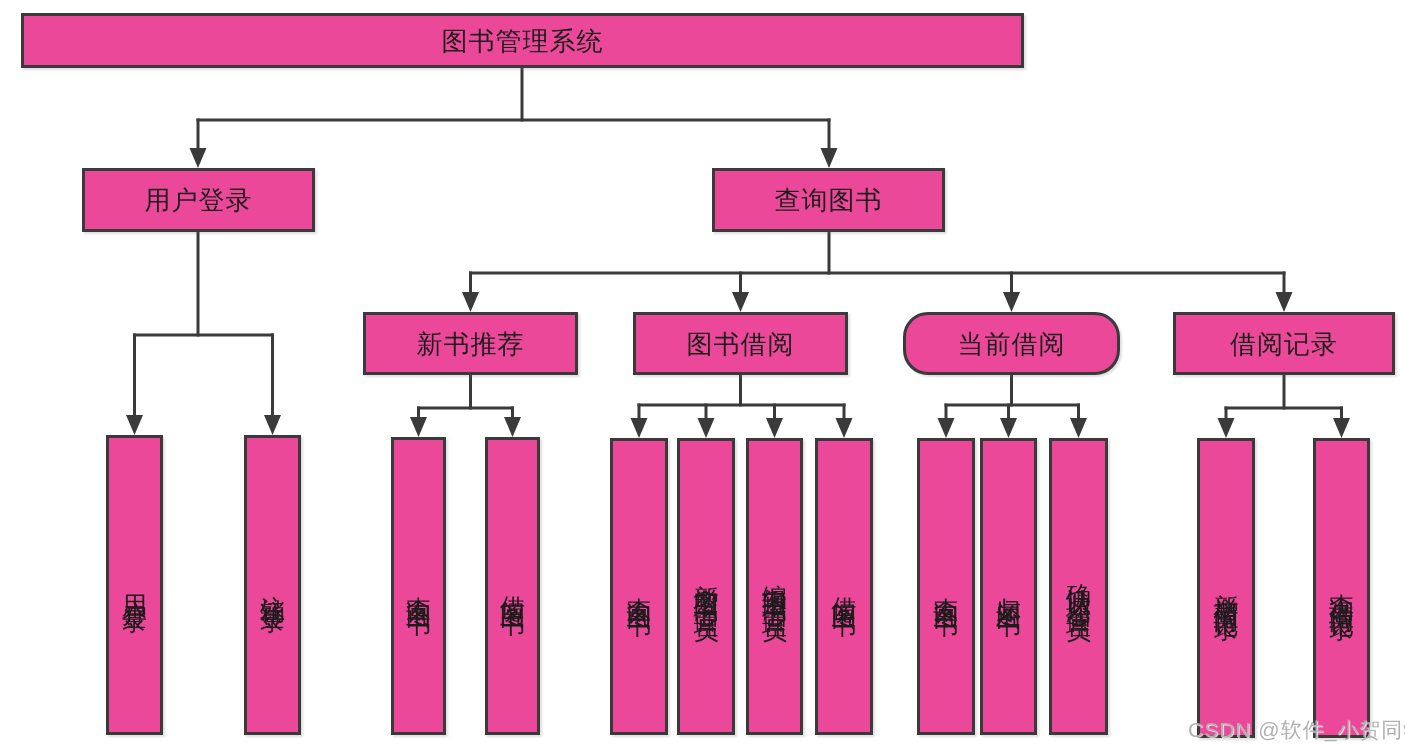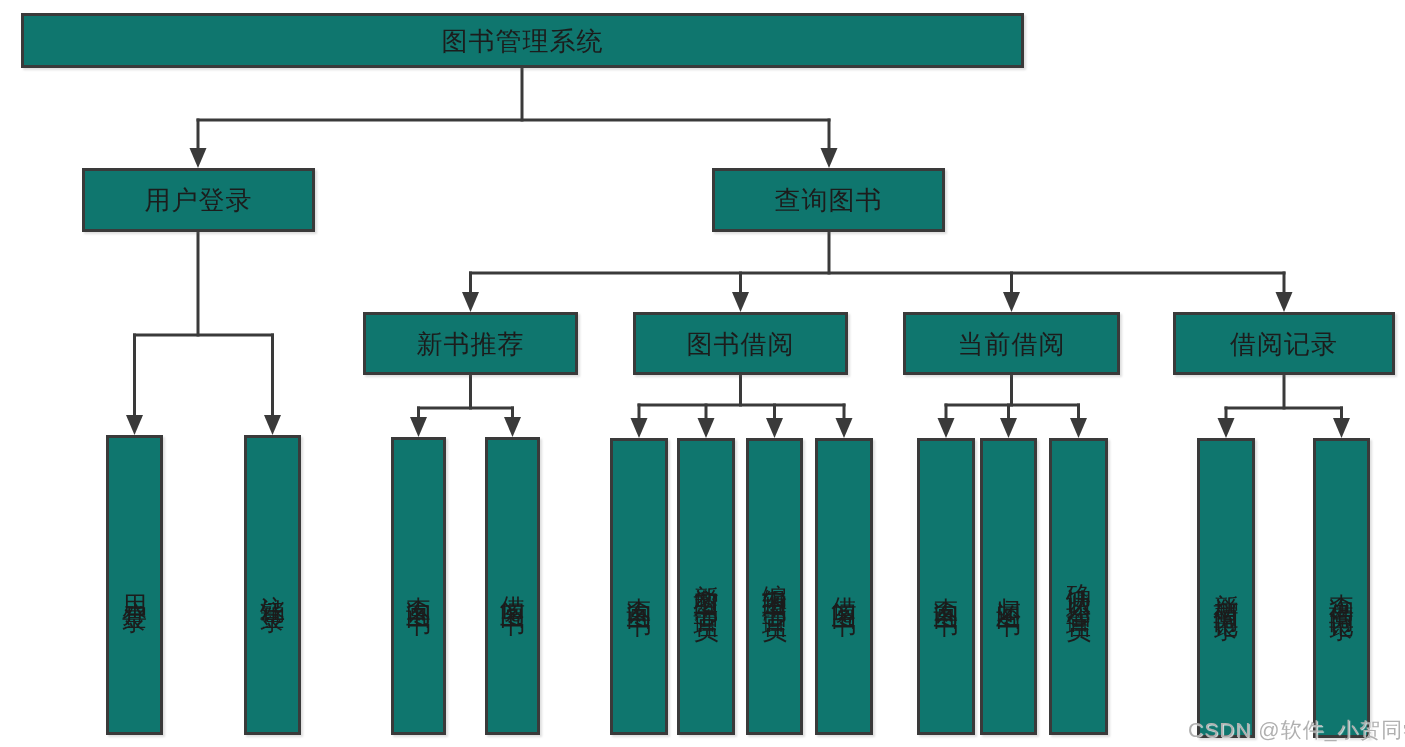--- a/index.html
+++ b/index.html
@@ -10,38 +10,38 @@
   }
   html,body{margin:0;padding:0;background:var(--background);}
   .canvas{
     position:relative;width:1405px;height:747px;background:var(--background);
     overflow:hidden;font-family:"Liberation Sans","DejaVu Sans",sans-serif;
   }
   .wires{position:absolute;left:0;top:0;width:1405px;height:747px;}
   .wires path{stroke:var(--line);stroke-width:3;fill:none;}
   .wires polygon{fill:var(--line);stroke:none;}
   .box{
-    position:absolute;box-sizing:border-box;background:#0f766e;
+    position:absolute;box-sizing:border-box;background:#ec4899;
     border:3px solid var(--line);
     display:flex;align-items:center;justify-content:center;
     color:var(--text);font-size:26px;line-height:1;
     box-shadow:2px 2px 2px rgba(110,110,110,0.22);
   }
   .hlabel{letter-spacing:1px;white-space:nowrap;}
   .vlabel{
     writing-mode:vertical-rl;text-orientation:mixed;
     letter-spacing:5px;font-size:25px;white-space:nowrap;
   }
   
   #n-root      {left:21px;  top:13px;  width:1003px;height:55px;}
   #n-userlogin {left:82px;  top:168px; width:233px; height:64px;}
   #n-bookmgmt  {left:712px; top:168px; width:233px; height:64px;}
   #n-newbook   {left:363px; top:312px; width:215px; height:63px;}
   #n-borrow    {left:633px; top:312px; width:215px; height:63px;}
-  #n-current   {left:903px; top:312px; width:217px; height:63px;}
+  #n-current   {left:903px; top:312px; width:217px; height:63px;border-radius:25px;}
   #n-records   {left:1173px;top:312px; width:222px; height:63px;}
   
   #la-0{left:106px; top:435px;width:57px;height:300px;}
   #la-1{left:244px; top:435px;width:57px;height:300px;}
   #lb-0{left:391px; top:437px;width:55px;height:298px;}
   #lb-1{left:485px; top:437px;width:55px;height:298px;}
   #lc-0{left:610px; top:438px;width:58px;height:297px;}
   #lc-1{left:677px; top:438px;width:58px;height:297px;}
   #lc-2{left:746px; top:438px;width:57px;height:297px;}
   #lc-3{left:815px; top:438px;width:58px;height:297px;}

